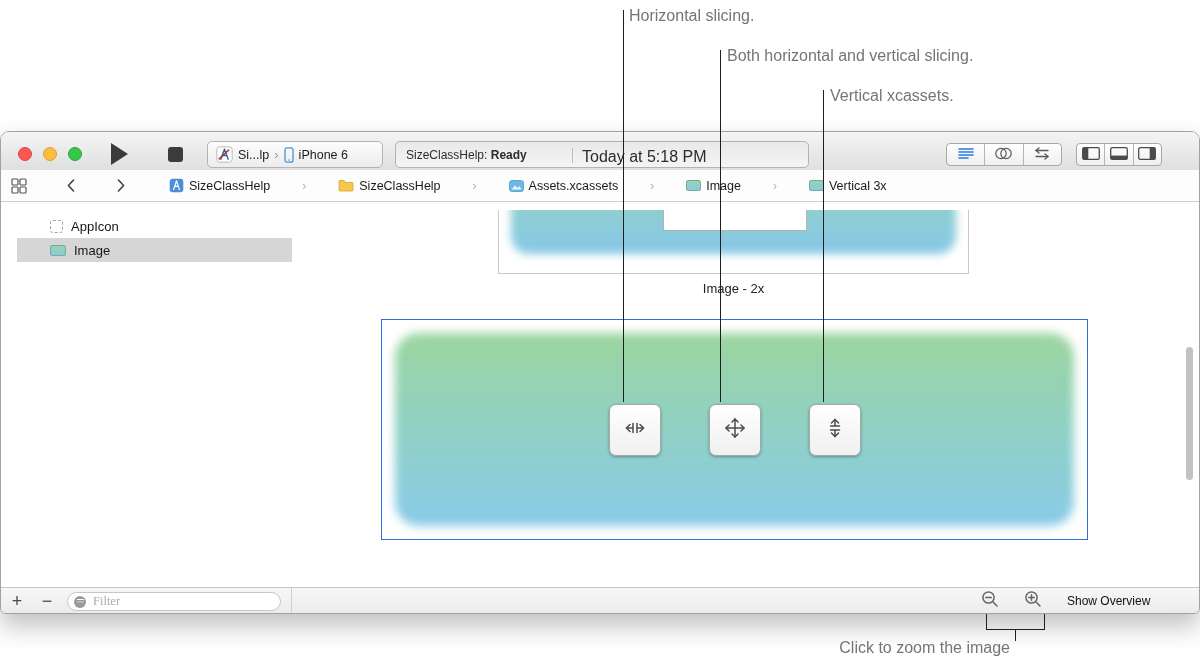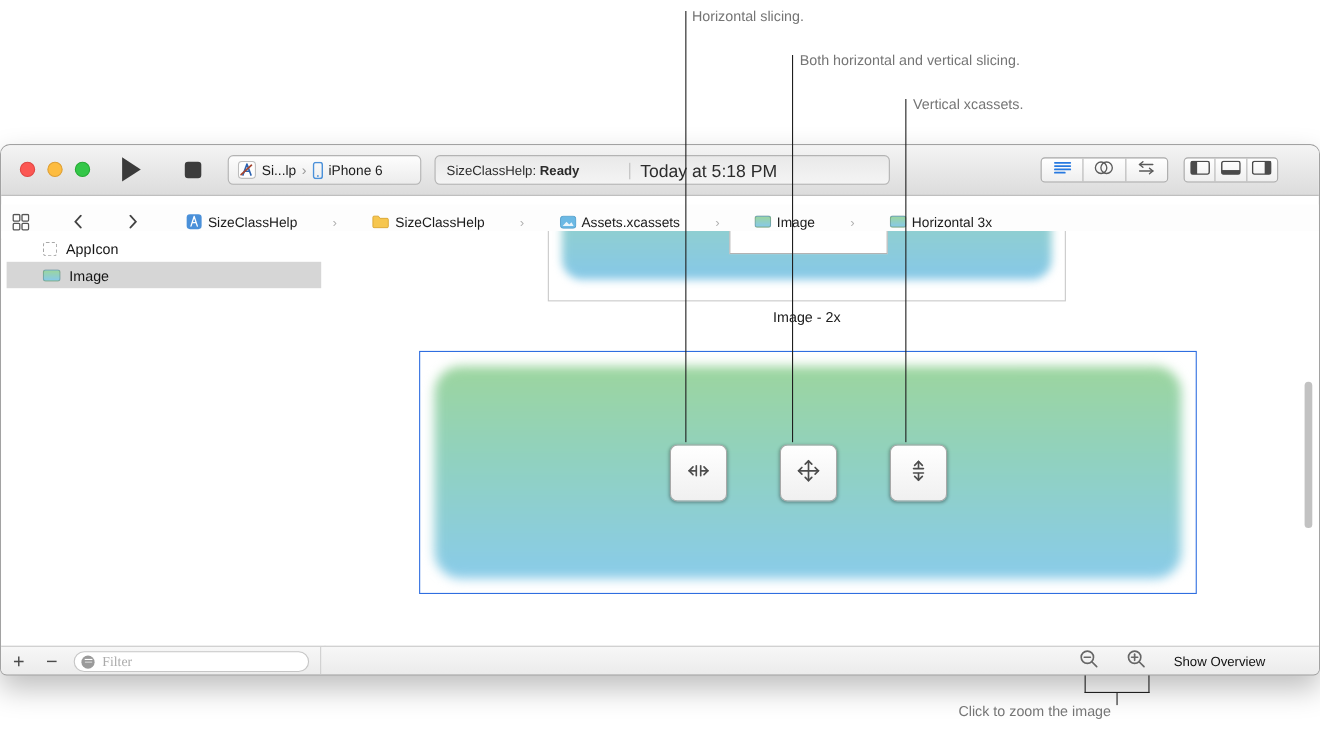--- a/index.html
+++ b/index.html
@@ -1,20 +1,20 @@
 <!DOCTYPE html>
 <html><head>
 <meta charset="utf-8">
 <style>
   html,body{margin:0;padding:0;background:#fff;}
   .canvas{position:relative;width:1200px;height:667px;background:#ffffff;overflow:hidden;
           font-family:"Liberation Sans",sans-serif;-webkit-font-smoothing:antialiased;}
 
   
-  .ann-text{position:absolute;z-index:30;font-size:13px;color:#757575;white-space:nowrap;}
+  .ann-text{position:absolute;z-index:30;font-size:16px;color:#757575;white-space:nowrap;}
   .ann-line{position:absolute;z-index:30;background:#1f1f1f;}
 
   
   .window{position:absolute;left:0;top:131px;width:1198px;height:481px;z-index:1;
           background:#fff;border:1px solid #a2a2a2;border-radius:9px 9px 6px 6px;
           box-shadow:0 12px 26px rgba(0,0,0,.25);overflow:hidden;}
 
   .toolbar{position:absolute;left:0;top:0;width:100%;height:45px;
            background:linear-gradient(180deg,#f4f4f4 0%,#dcdcdc 100%);
            border-bottom:1px solid #b0b0b0;text-align:center;}
@@ -37,32 +37,32 @@
   .status .st-time{position:absolute;left:186px;top:6px;font-size:16px;color:#2c2c2c;white-space:nowrap;}
 
   .seg{position:absolute;top:11px;height:23px;border:1px solid #a9a9a9;border-radius:4px;overflow:hidden;
        background:linear-gradient(180deg,#ffffff,#efefef);display:flex;box-sizing:border-box;}
   .seg-cell{display:flex;align-items:center;justify-content:center;height:100%;}
   .seg-cell + .seg-cell{border-left:1px solid #b5b5b5;}
   .seg.editors{left:945px;width:116px;} .seg.editors .seg-cell{width:38.6px;}
   .seg.panels{left:1075px;width:86px;}  .seg.panels .seg-cell{width:28.6px;}
 
   
-  .jumpbar{position:absolute;left:0;top:54px;width:100%;height:32px;background:#fdfdfd;
+  .jumpbar{position:absolute;left:0;top:38px;width:100%;height:32px;background:#fdfdfd;
            border-bottom:1px solid #cdcdcd;display:flex;align-items:center;padding-left:10px;
            box-sizing:border-box;font-size:12.5px;color:#1b1b1b;gap:25px;}
   .jb-sep{color:#b0b0b0;margin:0 7px;font-size:12px;}
   .crumb{display:flex;align-items:center;white-space:nowrap;}
   .crumb .cicon{margin-right:5px;display:flex;}
   .mini-img-icon{width:15px;height:11px;border-radius:2.5px;border:1px solid rgba(0,0,0,.18);
                  background:linear-gradient(180deg,#9bd5a0,#87c9e9);box-sizing:border-box;}
 
   
   .content{position:absolute;left:0;top:78px;width:100%;height:377px;background:#fff;}
-  .sidebar{position:absolute;left:5px;top:0;width:290px;height:100%;background:#ffffff;
+  .sidebar{position:absolute;left:16px;top:0;width:290px;height:100%;background:#ffffff;
            border-right:1px solid #cfcfcf;box-sizing:border-box;}
   .srow{position:absolute;left:0;width:100%;height:24px;display:flex;align-items:center;font-size:13px;color:#151515;}
   .srow .sicon{margin-left:33px;margin-right:8px;display:flex;}
   .srow.selected{background:#d6d6d6;}
   .appicon-icon{width:13px;height:13px;border:1px dashed #a8a8a8;border-radius:3px;background:#fff;box-sizing:border-box;}
 
   .editor{position:absolute;left:291px;top:0;width:907px;height:100%;overflow:hidden;background:#fff;}
 
   .frame2x{position:absolute;left:206px;top:-5px;width:471px;height:69px;border:1px solid #c9c9c9;box-sizing:border-box;background:#fff;}
   .grad2x{position:absolute;left:12px;top:-16px;width:445px;height:64px;border-radius:18px;
@@ -264,21 +264,21 @@
             <span class="mini-img-icon"></span>
           </span>
         <span>Image</span>
       </span>
       <span class="jb-sep">›</span>
 
       <span class="crumb">
         <span class="cicon">
             <span class="mini-img-icon"></span>
           </span>
-        <span>Horizontal 3x</span>
+        <span>Vertical 3x</span>
       </span>
     </div>
 
     <div class="content">
 
       <div class="sidebar">
         <div class="srow" style="top:4px;">
           <span class="sicon">
               <span class="appicon-icon"></span>
             </span>

